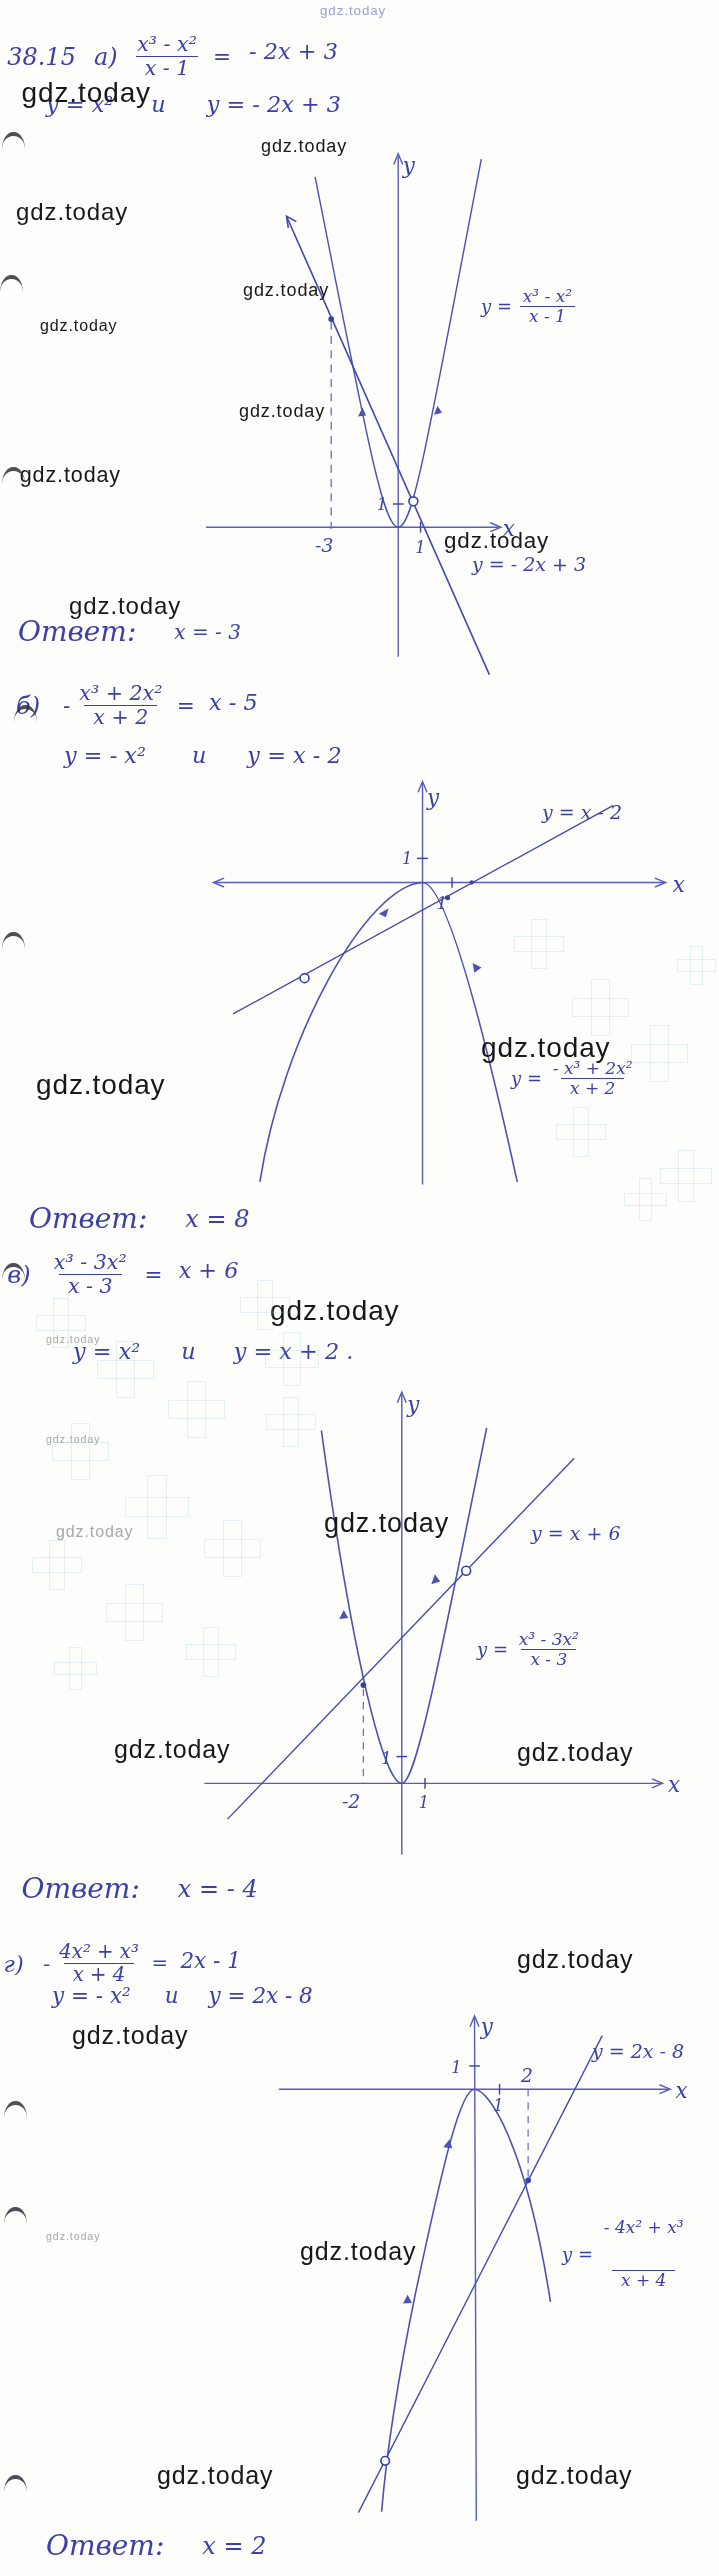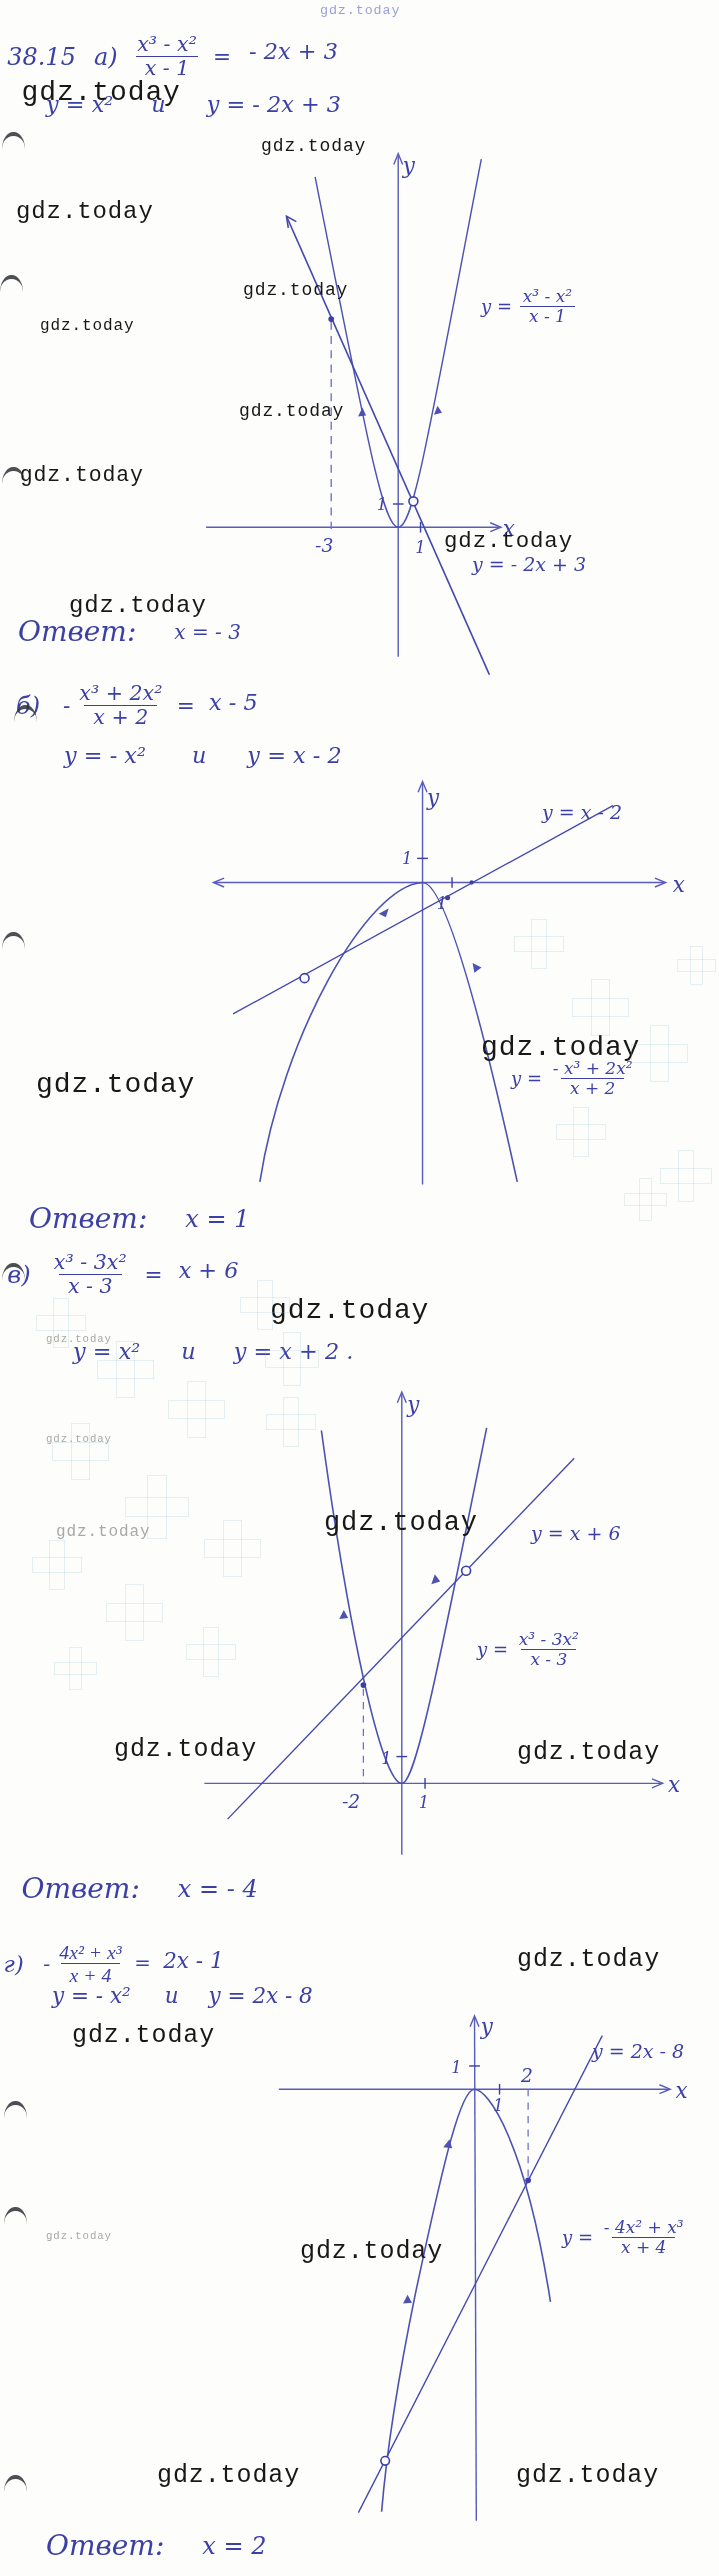--- a/index.html
+++ b/index.html
@@ -7,21 +7,21 @@
          font-family:"Liberation Sans",sans-serif;}
   
   .hw{position:absolute;font-family:"DejaVu Serif",serif;font-style:italic;color:#3c40a6;
       white-space:nowrap;display:flex;align-items:center;}
   .hw .sp{display:inline-block;}
   .frac{display:inline-flex;flex-direction:column;align-items:center;line-height:1.05;}
   .frac .den{border-top:1.8px solid #3c40a6;padding:0.9px 9px 0 9px;}
   .frac .num{padding:0 3.6px;}
   
   .wm{position:absolute;letter-spacing:0.9px;font-weight:400;white-space:nowrap;
-      font-family:Liberation Mono, monospace;}
+      font-family:Liberation Sans, sans-serif;}
   .wm-b{color:#181818;}
   .wm-g{color:#a8a8a8;}
   .wm-o{color:#8f96d6;opacity:.9;text-shadow:0 0 0.9px #fff;}
   
   .hook{position:absolute;width:23px;height:13.4px;border-top:4.5px solid #2e3138;
         border-radius:50% 50% 0 0/100% 100% 0 0;opacity:.85;}
   
   .plus{position:absolute;opacity:.55;}
   .plus::before{content:"";position:absolute;left:34%;top:0;width:32%;height:100%;
         border:0.9px solid rgba(128,186,196,.38);box-sizing:border-box;}
@@ -140,21 +140,21 @@
   <div class="hw" style="left:511px;top:1060px;font-size:18px;">
     <span class="sp">y =</span>
     <span class="frac" style="margin-left:7.2px;font-size:17px;">
       <span class="num">- x³ + 2x²</span>
       <span class="den">x + 2</span>
     </span>
   </div>
 
   <div class="hw" style="left:29px;top:1202px;font-size:28px;">
     <span class="sp">Ответ:</span>
-    <span class="sp" style="margin-left:38px;font-size:24px">x = 1</span>
+    <span class="sp" style="margin-left:38px;font-size:24px">x = 8</span>
   </div>
 
   <div class="hw" style="left:7.2px;top:1252px;font-size:24px;">
     <span class="sp">в)</span>
     <span class="frac" style="margin-left:19.7px;font-size:20.6px;">
       <span class="num">x³ - 3x²</span>
       <span class="den">x - 3</span>
     </span>
     <span class="sp" style="margin-left:14.3px;font-size:21.5px">=</span>
     <span class="sp" style="margin-left:16px;font-size:22.4px;margin-top:-9px">x + 6</span>
@@ -202,21 +202,21 @@
   </div>
 
   <div class="hw" style="left:21.5px;top:1872px;font-size:28px;">
     <span class="sp">Ответ:</span>
     <span class="sp" style="margin-left:38px;font-size:24px">x = - 4</span>
   </div>
 
   <div class="hw" style="left:3.6px;top:1942px;font-size:22.4px;">
     <span class="sp">г)</span>
     <span class="sp" style="margin-left:19.7px;font-size:20.6px">-</span>
-    <span class="frac" style="margin-left:5.4px;font-size:19.7px;font-family:Liberation Serif, serif;">
+    <span class="frac" style="margin-left:5.4px;font-size:19.7px;">
       <span class="num">4x² + x³</span>
       <span class="den">x + 4</span>
     </span>
     <span class="sp" style="margin-left:9px;font-size:19.7px">=</span>
     <span class="sp" style="margin-left:12.5px;font-size:21.5px;margin-top:-7.2px">2x - 1</span>
   </div>
   <div class="hw" style="left:52px;top:1983px;font-size:21.5px;">
     <span class="sp">y = - x²</span>
     <span class="sp" style="margin-left:34px">и</span>
     <span class="sp" style="margin-left:30px">y = 2x - 8</span>
@@ -245,21 +245,21 @@
     <text x="283" y="84" font-size="21">2</text>
     <text x="205" y="74" font-size="18">1</text>
     <text x="252" y="116" font-size="18">1</text>
   </svg>
 
   <div class="hw" style="left:592px;top:2040px;font-size:19px;">
     <span class="sp">y = 2x - 8</span>
   </div>
   <div class="hw" style="left:562px;top:2219px;font-size:18px;">
     <span class="sp">y =</span>
-    <span class="frac" style="margin-left:7.2px;font-size:17px;">
+    <span class="frac" style="margin-left:7.2px;font-size:17px;gap:33px;">
       <span class="num">- 4x² + x³</span>
       <span class="den">x + 4</span>
     </span>
   </div>
 
   <div class="hw" style="left:46px;top:2529px;font-size:28px;">
     <span class="sp">Ответ:</span>
     <span class="sp" style="margin-left:38px;font-size:24px">x = 2</span>
   </div>
 

